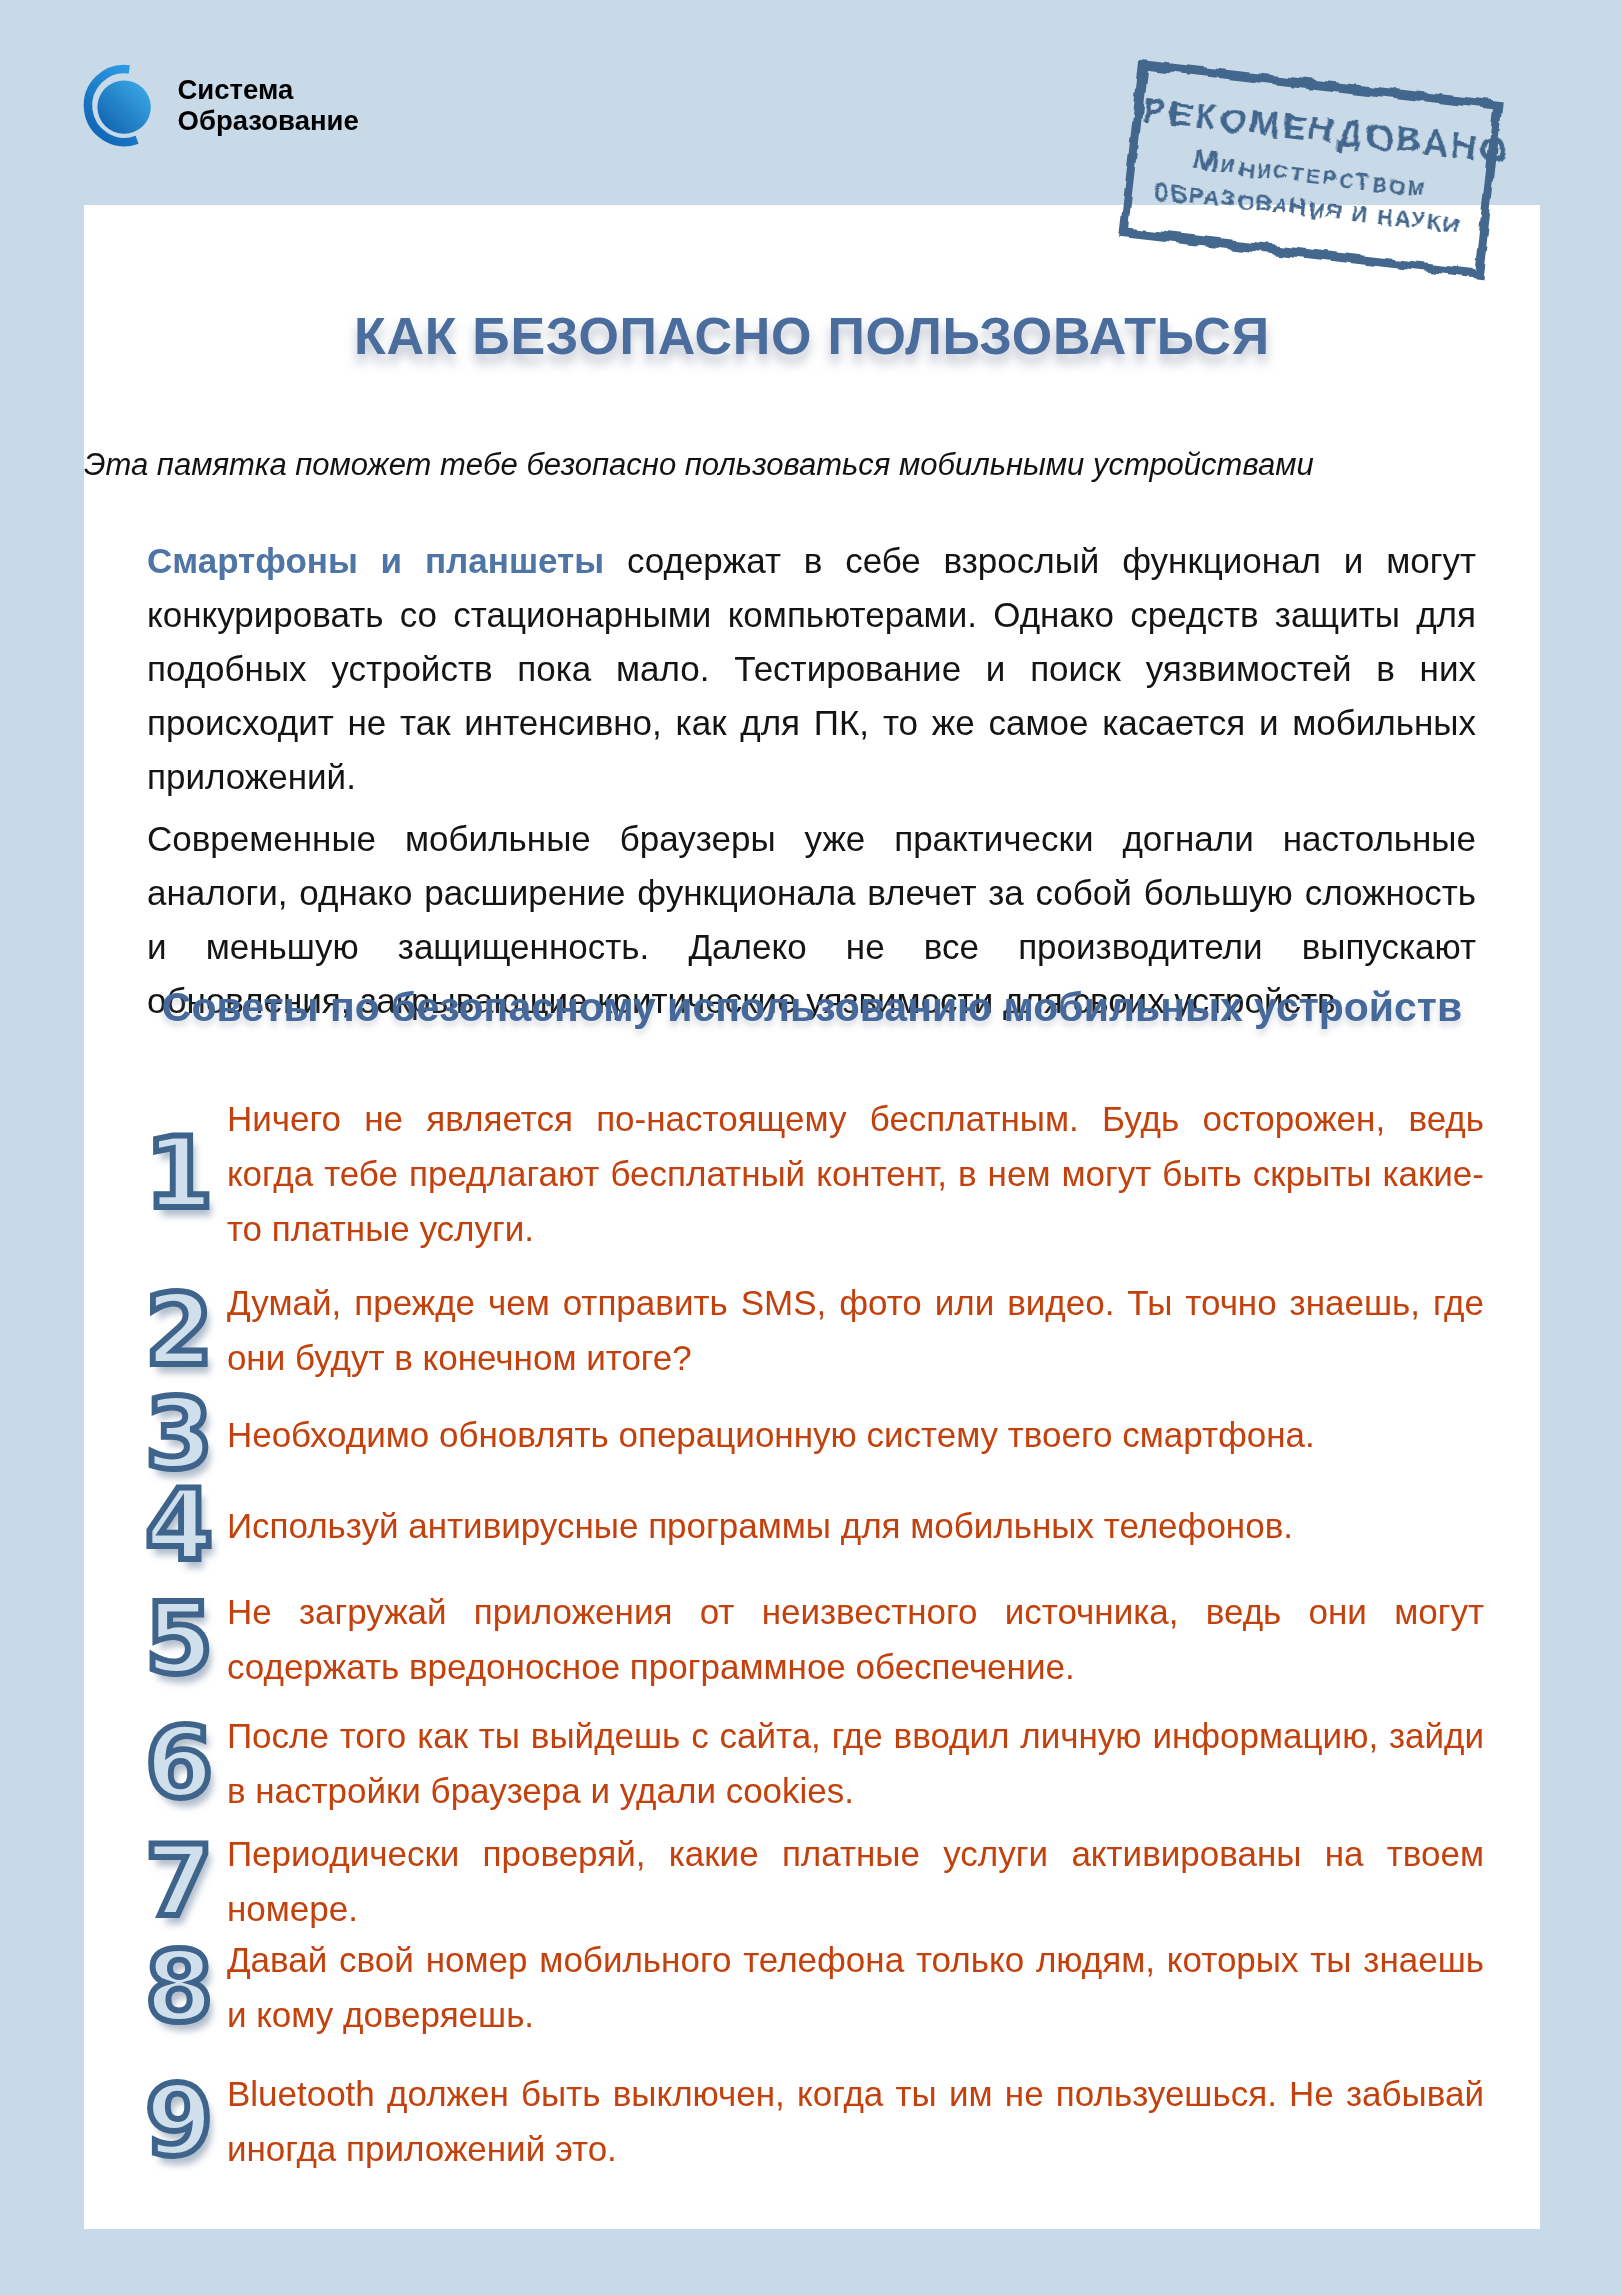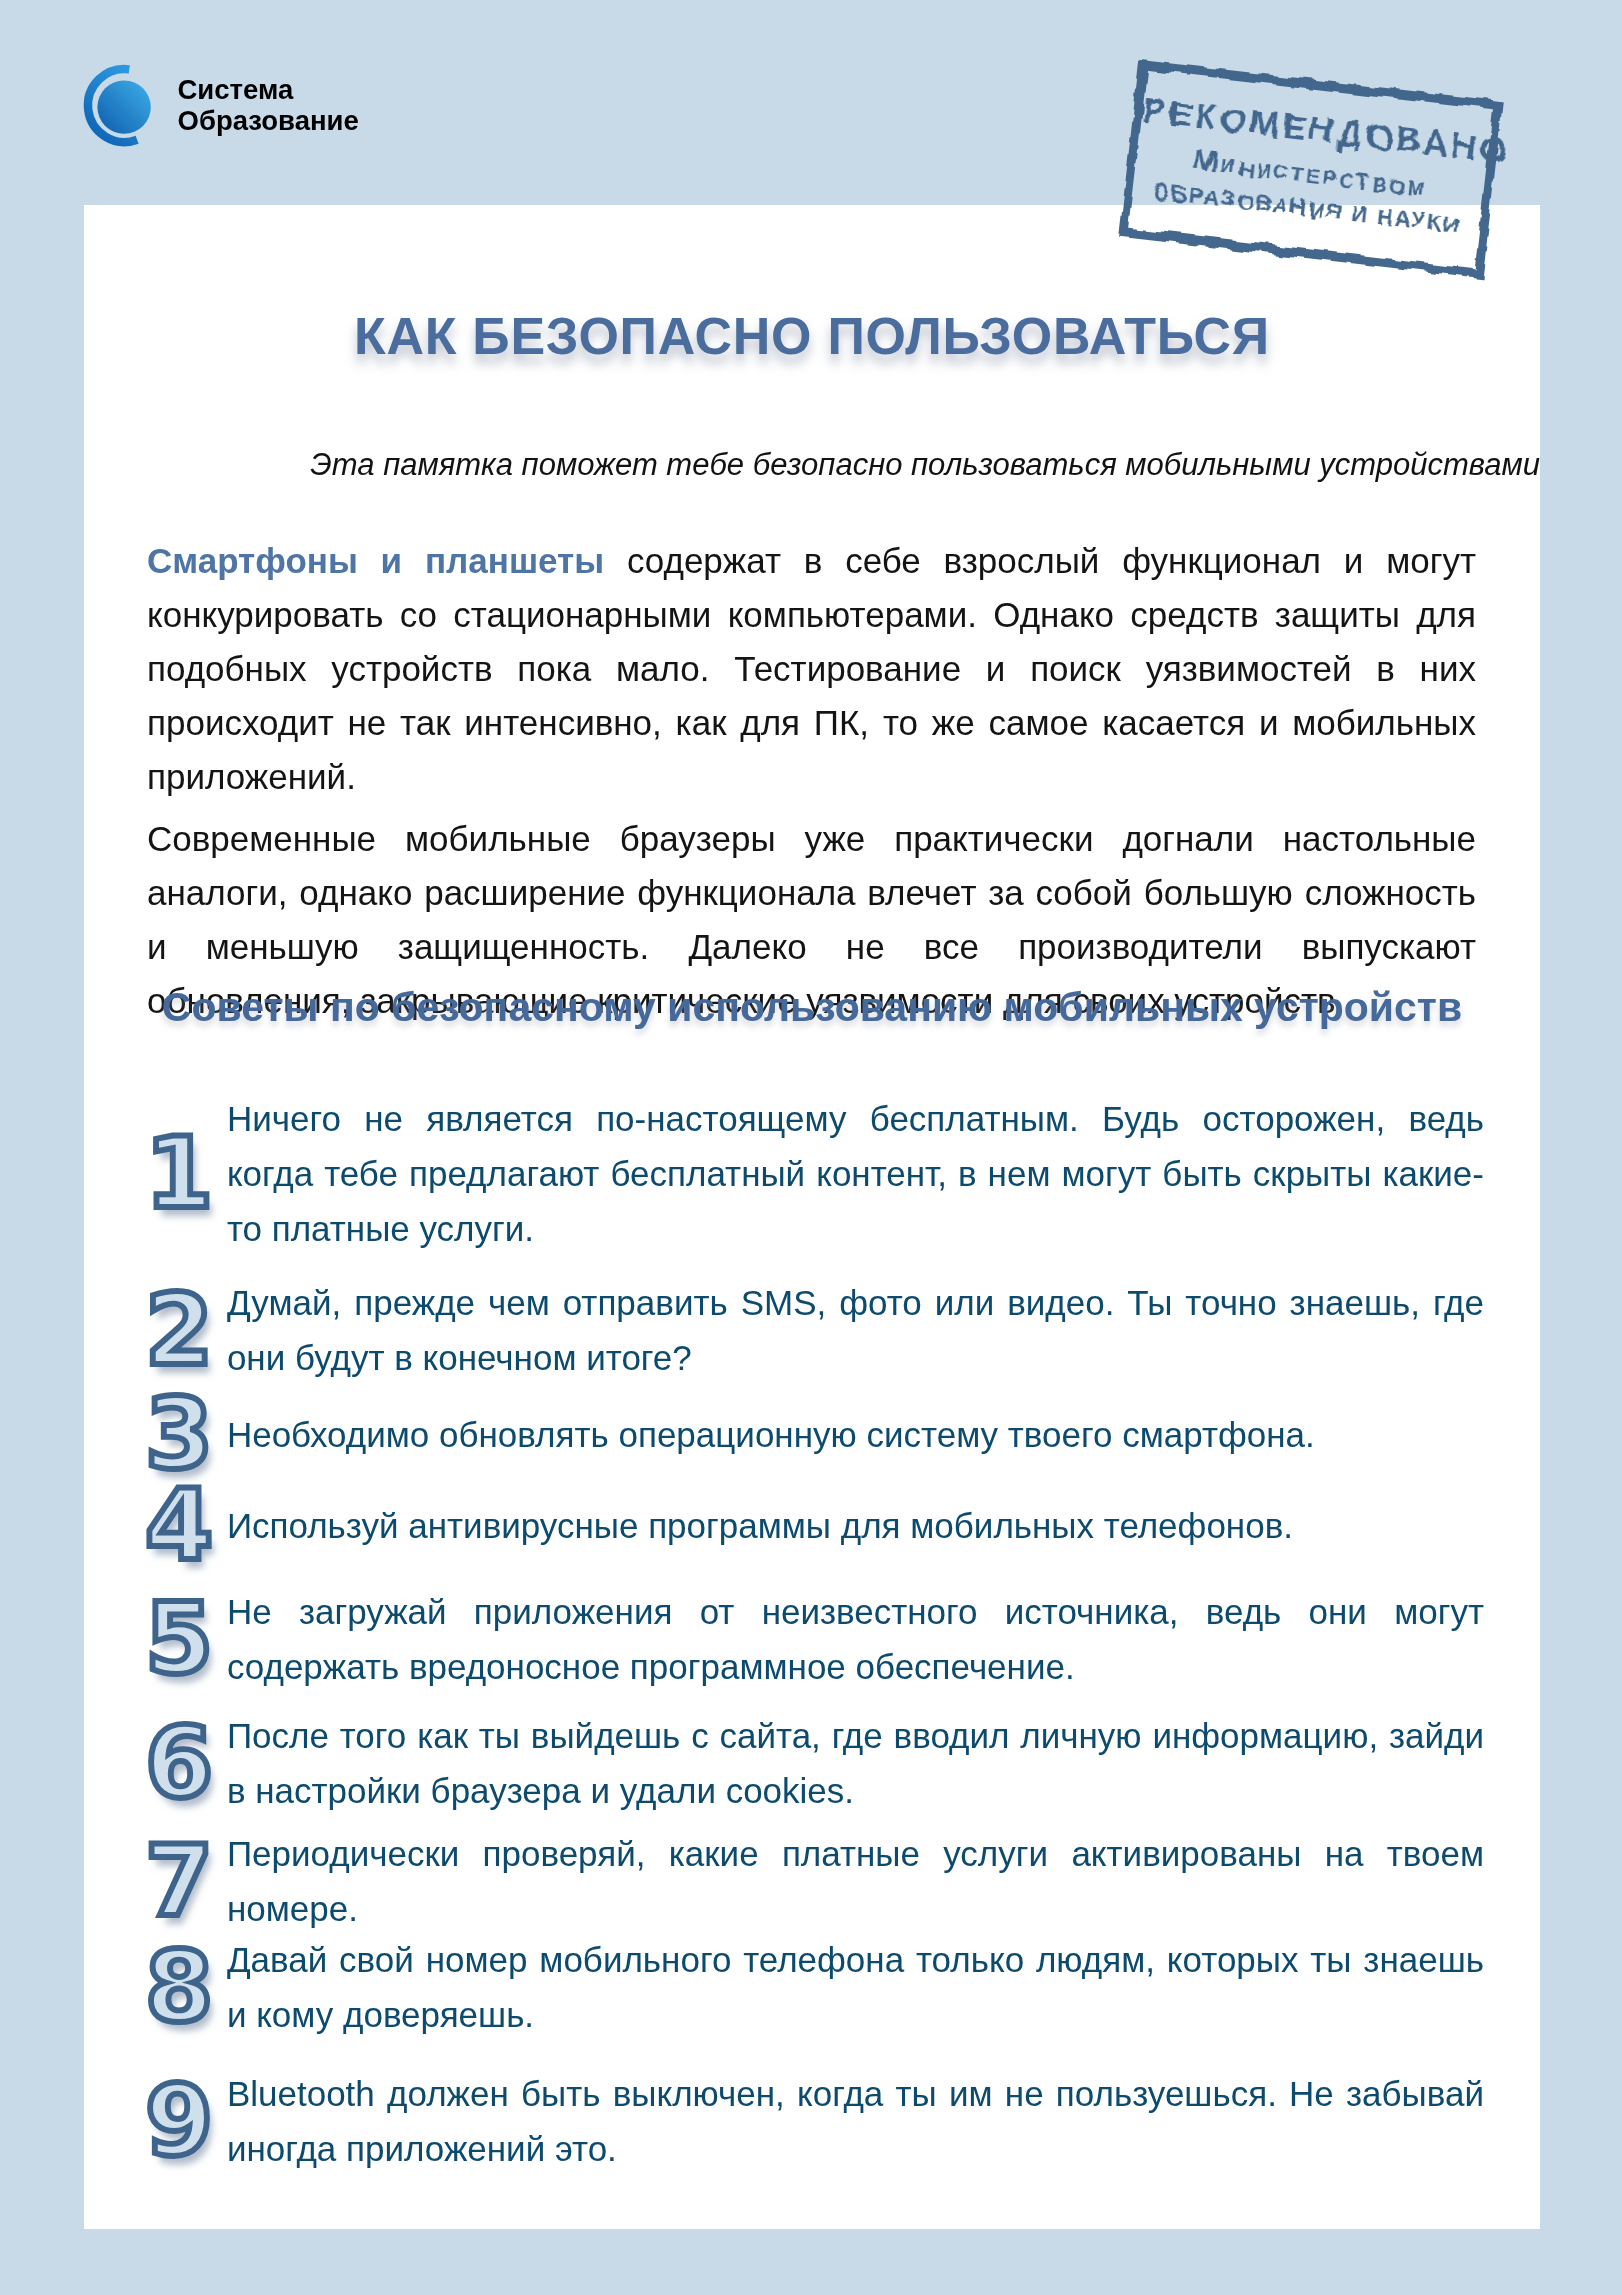--- a/index.html
+++ b/index.html
@@ -28,21 +28,21 @@
   .stamp-l2 { margin-top:7.9px; font-size:30px; font-weight:bold; font-variant:small-caps; letter-spacing:2.6px; }
   .stamp-l3 { margin-top:5.2px;  font-size:22px; font-weight:bold; text-transform:uppercase; letter-spacing:2px; }
   
   .title {
     position:absolute; left:84px; top:304px; width:1456px; text-align:center;
     color:#4a6d9d; font-weight:bold; font-size:52px; line-height:64px; letter-spacing:0.7px;
     text-shadow:0 9.2px 10.5px rgba(125,138,160,0.5);
     z-index:3;
   }
   .subtitle {
-    position:absolute; left:84px; top:447px; width:1456px; text-align:right;
+    position:absolute; left:84px; top:447px; width:1456px; text-align:left;
     font-style:italic; font-size:31px; color:#121212; z-index:3;
   }
   .intro {
     position:absolute; left:139px; top:526px; width:1345px;
     font-size:35px; line-height:54px; color:#141414; text-align:justify; z-index:3;
   }
   .intro p { margin:8px; }
   .lead { color:#4f74a6; font-weight:bold; }
   .tips-heading {
     position:absolute; left:84px; top:984px; width:1456px; text-align:center;
@@ -53,21 +53,21 @@
   .tip { position:absolute; left:139px; width:1345px; display:flex; align-items:center; z-index:3; }
   .tip-num {
     flex:0 0 80px; text-align:center;
     font-size:98px; line-height:105px; font-weight:bold;
     color:#cfe0ec; -webkit-text-stroke:5.9px #3e648c;
     text-shadow:5.2px 9.2px 7.9px rgba(115,135,160,0.55);
     font-family:"DejaVu Sans", sans-serif;
   }
   .tip-text {
     flex:1; margin-left:7.9px;
-    font-size:35px; line-height:55px; color:#0c4a6e; text-align:justify;
+    font-size:35px; line-height:55px; color:#c2410c; text-align:justify;
   }
   #tip1 { top:1091px; }
   #tip2 { top:1275px; }
   #tip3 { top:1382px; }
   #tip4 { top:1473px; }
   #tip5 { top:1584px; }
   #tip6 { top:1708px; }
   #tip7 { top:1826px; }
   #tip8 { top:1932px; }
   #tip9 { top:2066px; }

